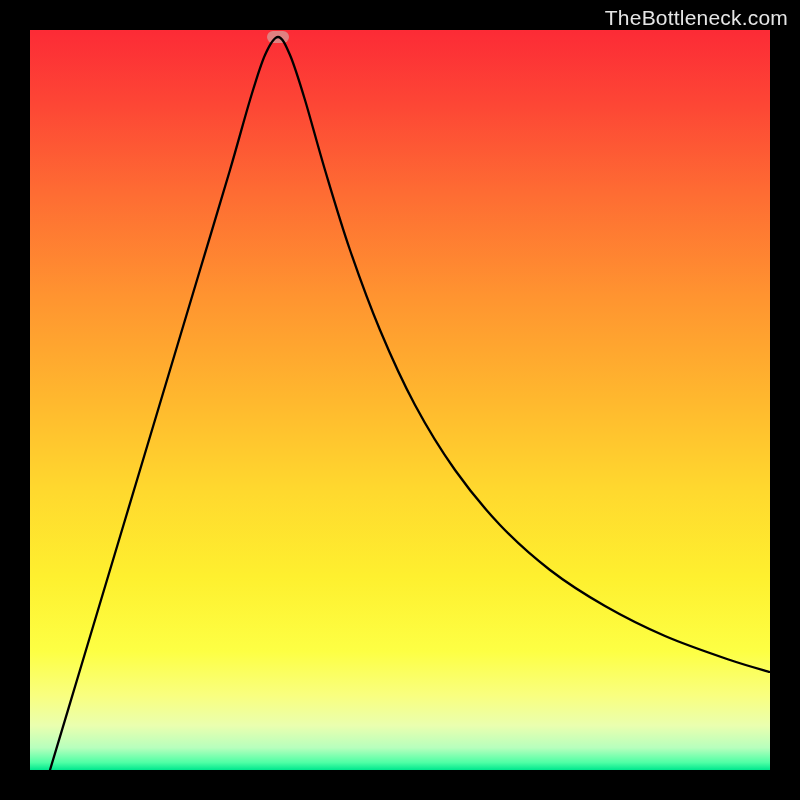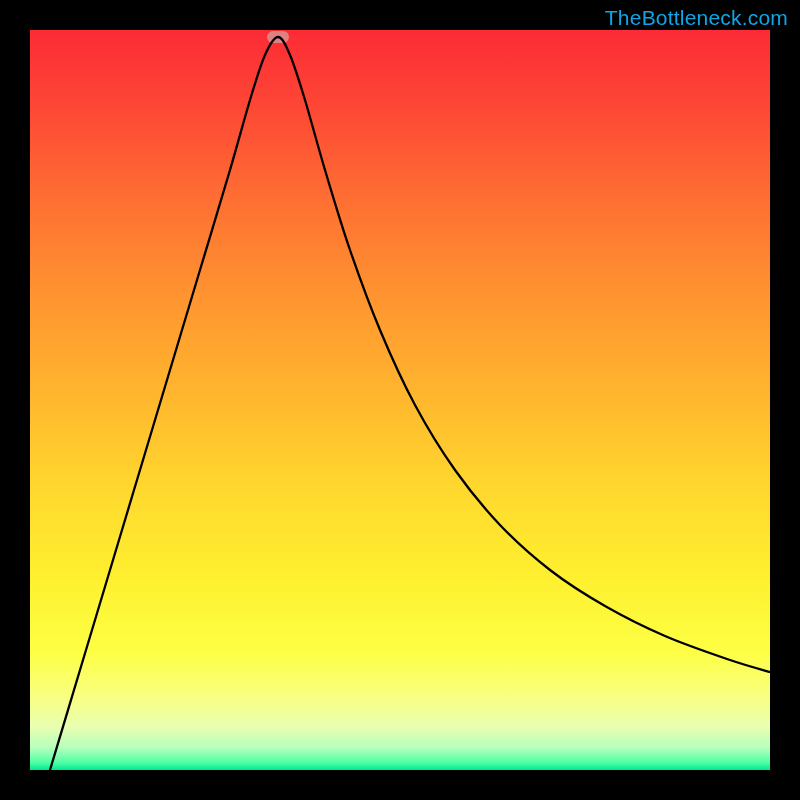--- a/index.html
+++ b/index.html
@@ -30,21 +30,21 @@
       #eaffaf 94%,
       #b7ffbd 97%,
       #4effa5 99%,
       #00e78e 100%
     );
   }
   .watermark {
     position: absolute;
     top: 6px;
     right: 12px;
-    color: #0ea5e9;
+    color: #e5e5e5;
     font-size: 21px;
     font-weight: 500;
     letter-spacing: 0.2px;
   }
   .spot {
     position: absolute;
     width: 22px;
     height: 12px;
     border-radius: 6px;
     background: #e08080;

